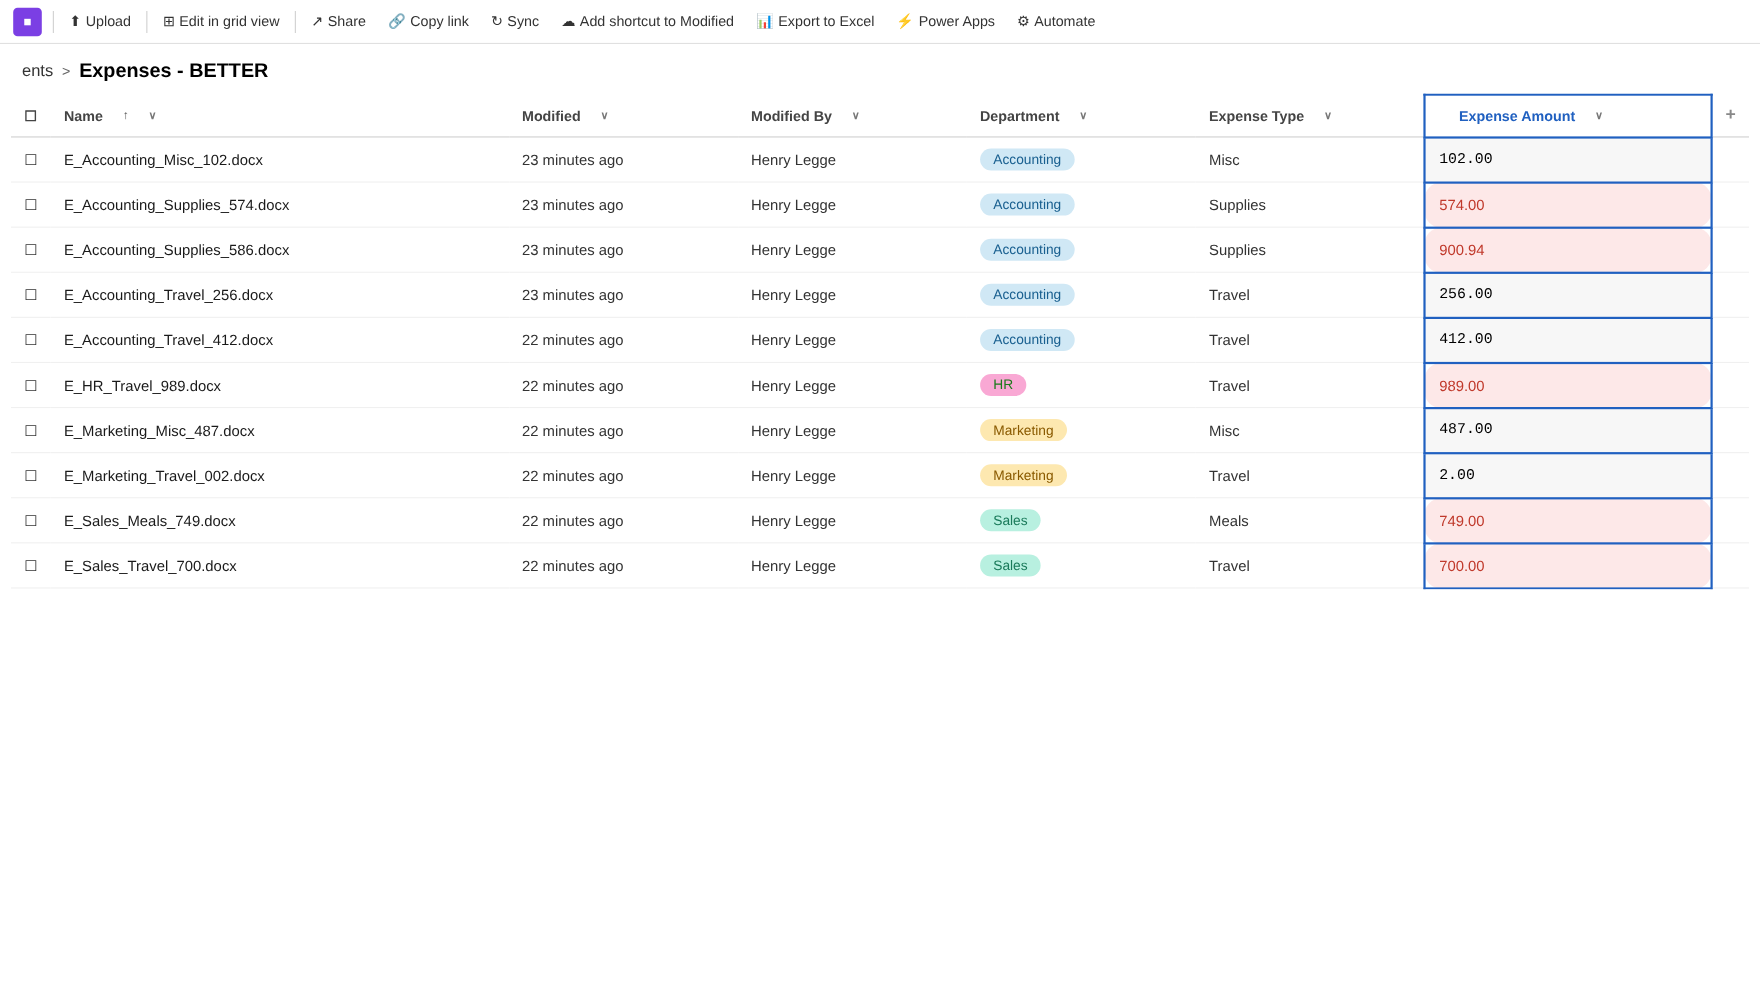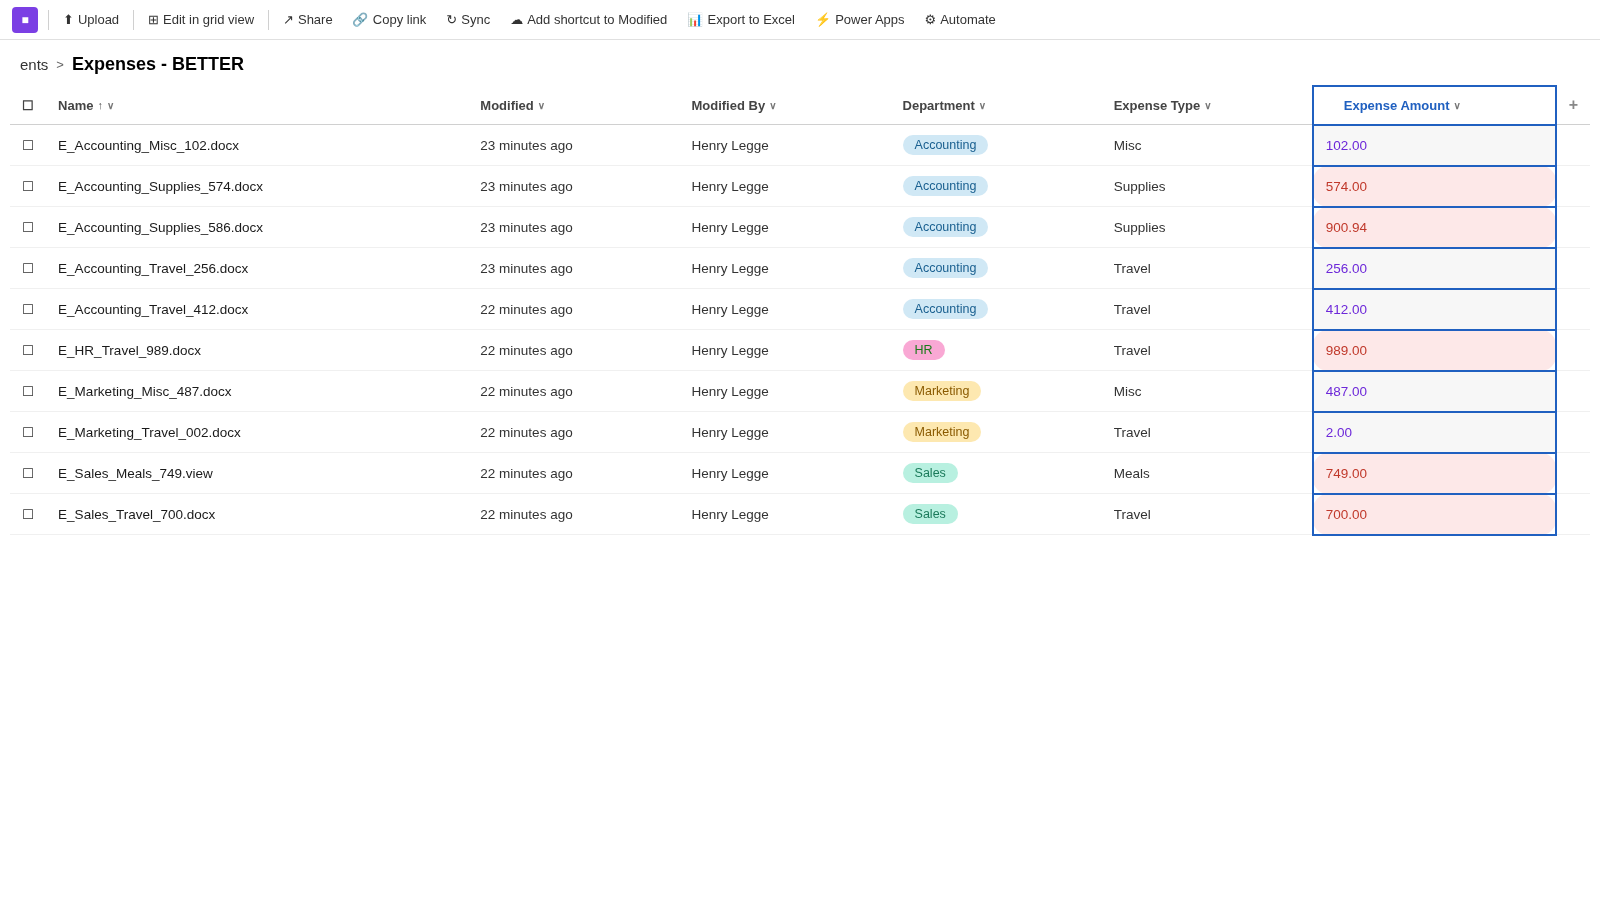--- a/index.html
+++ b/index.html
@@ -69,21 +69,21 @@
       text-align: left;
       font-weight: 600;
       font-size: 13px;
       color: #444;
       white-space: nowrap;
       user-select: none;
     }
     thead th .col-header {
       display: flex;
       align-items: center;
-      gap: 4px;
+      gap: 18px;
       cursor: pointer;
     }
     thead th .sort-icon { font-size: 11px; color: #555; }
     thead th .filter-icon { font-size: 10px; color: #777; }
     tbody tr {
       border-bottom: 1px solid #f0f0f0;
     }
     tbody td {
       padding: 10px 12px;
       font-size: 13.5px;
@@ -118,21 +118,21 @@
       color: #1a7a5a;
       text-align: right;
     }
     .expense-amount-col {
       border: 2.5px solid #2060c0;
       border-radius: 2px;
     }
     .amount-cell {
       font-size: 13.5px;
     }
-    .amount-normal { color: #6d28d9; background: #f7f7f7; }
+    .amount-normal { color: #000000; background: #f7f7f7; font-family: Liberation Mono, monospace; }
     .amount-high { color: #c0392b; background: #fde8e8; border-radius: 15px; }
     .col-checkbox { width: 30px; }
     .col-name { min-width: 280px; }
     .col-modified { min-width: 140px; }
     .col-modby { min-width: 140px; }
     .col-dept { min-width: 140px; }
     .col-exptype { min-width: 140px; }
     .col-amount { min-width: 140px; }
     .expense-amount-header {
       color: #2060c0;
@@ -335,21 +335,21 @@
           <td class="file-name">E_Marketing_Travel_002.docx</td>
           <td>22 minutes ago</td>
           <td>Henry Legge</td>
           <td><span class="department-badge badge-marketing">Marketing</span></td>
           <td>Travel</td>
           <td class="amount-cell expense-amount-col amount-normal">2.00</td>
           <td></td>
         </tr>
         <tr>
           <td><span>☐</span></td>
-          <td class="file-name">E_Sales_Meals_749.view</td>
+          <td class="file-name">E_Sales_Meals_749.docx</td>
           <td>22 minutes ago</td>
           <td>Henry Legge</td>
           <td><span class="department-badge badge-sales">Sales</span></td>
           <td>Meals</td>
           <td class="amount-cell expense-amount-col amount-high">749.00</td>
           <td></td>
         </tr>
         <tr>
           <td><span>☐</span></td>
           <td class="file-name">E_Sales_Travel_700.docx</td>

